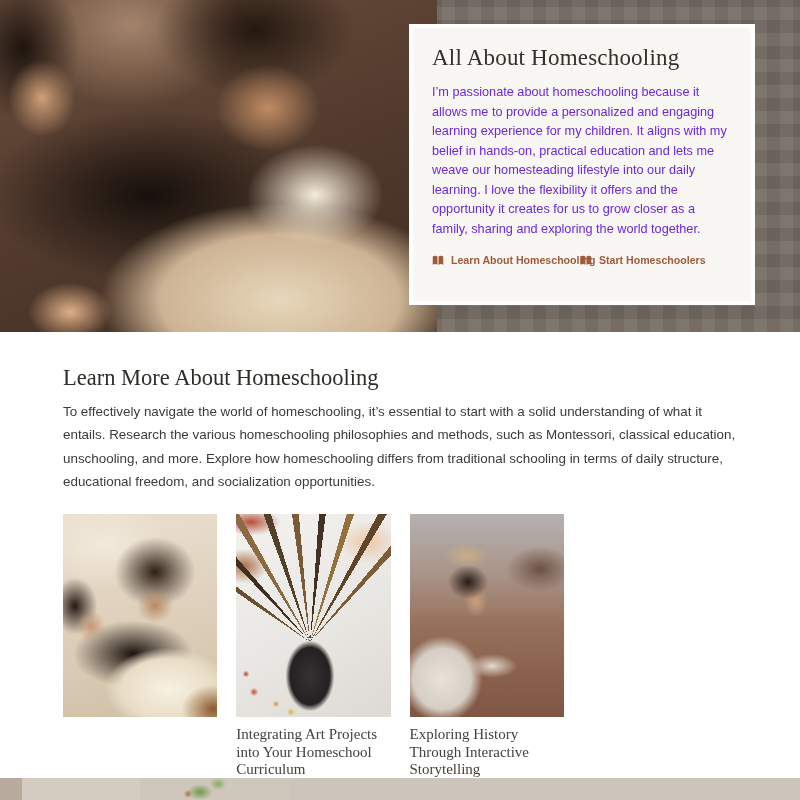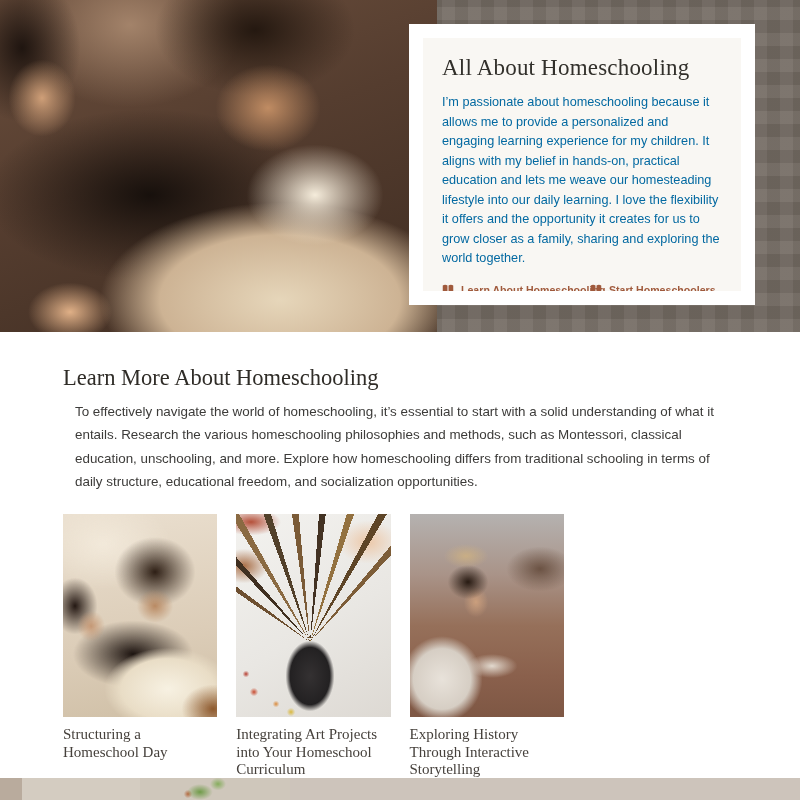--- a/index.html
+++ b/index.html
@@ -38,40 +38,40 @@
       radial-gradient(ellipse 125px 82px at 255px 30px, #241810 0%, rgba(36,24,16,0) 80%),
       radial-gradient(ellipse 200px 105px at 150px 195px, #17100c 0%, rgba(23,16,12,0) 82%),
       radial-gradient(ellipse 150px 110px at 130px 25px, #a3836a 0%, rgba(163,131,106,0) 75%),
       linear-gradient(160deg, #6b4f3d 0%, #553d2f 45%, #3e2c21 100%);
   }
   .hero-card {
     position: absolute;
     left: 409px; top: 24px;
     width: 346px; height: 281px;
     background: #ffffff;
-    padding: 14px;
+    padding: 4px;
   }
   .hero-card-inner {
     width: 100%; height: 100%;
     background: #f9f7f3;
     padding: 17px 19px;
     overflow: hidden;
   }
   .hero-title {
     font-family: "Liberation Serif", "DejaVu Serif", serif;
     font-size: 23px;
     font-weight: 400;
     letter-spacing: 0.2px;
     color: #32302b;
   }
   .hero-body {
     margin-top: 12px;
     font-size: 12.7px;
     line-height: 19.5px;
-    color: #0369a1;
+    color: #6d28d9;
   }
   .hero-links {
     margin-top: 15px;
     display: grid;
     grid-template-columns: 148px auto;
     row-gap: 10px;
     column-gap: 0;
   }
   .hero-link {
     display: flex;
@@ -106,21 +106,20 @@
     font-weight: bold;
     letter-spacing: 1.4px;
     color: #45403a;
   }
   .learn-body {
     margin-top: 9px;
     font-size: 13.4px;
     line-height: 23.3px;
     color: #3c3b39;
     max-width: 674px;
-    margin-left: 12px;
   }
   .cards {
     margin-top: 21px;
     display: grid;
     grid-template-columns: repeat(4, 1fr);
     column-gap: 19px;
   }
   .card { cursor: pointer; }
   .card-img { width: 100%; height: 203px; }
   .card-caption {
@@ -252,21 +251,20 @@
   </section>
 
   <section class="learn">
     <h2 class="learn-heading">Learn More About Homeschooling</h2>
     <p class="learn-body">To effectively navigate the world of homeschooling, it’s essential to start with a solid understanding of what it entails. Research the various homeschooling philosophies and methods, such as Montessori, classical education, unschooling, and more. Explore how homeschooling differs from traditional schooling in terms of daily structure, educational freedom, and socialization opportunities.</p>
 
     <div class="cards">
 
       <figure class="card">
         <div class="card-img img-reading"></div>
-        <figcaption class="card-caption">Structuring a Homeschool Day</figcaption>
       </figure>
 
 
       <figure class="card">
         <div class="card-img img-brushes"></div>
         <figcaption class="card-caption">Integrating Art Projects into Your Homeschool Curriculum</figcaption>
       </figure>
 
       <figure class="card">
         <div class="card-img img-crown"></div>

